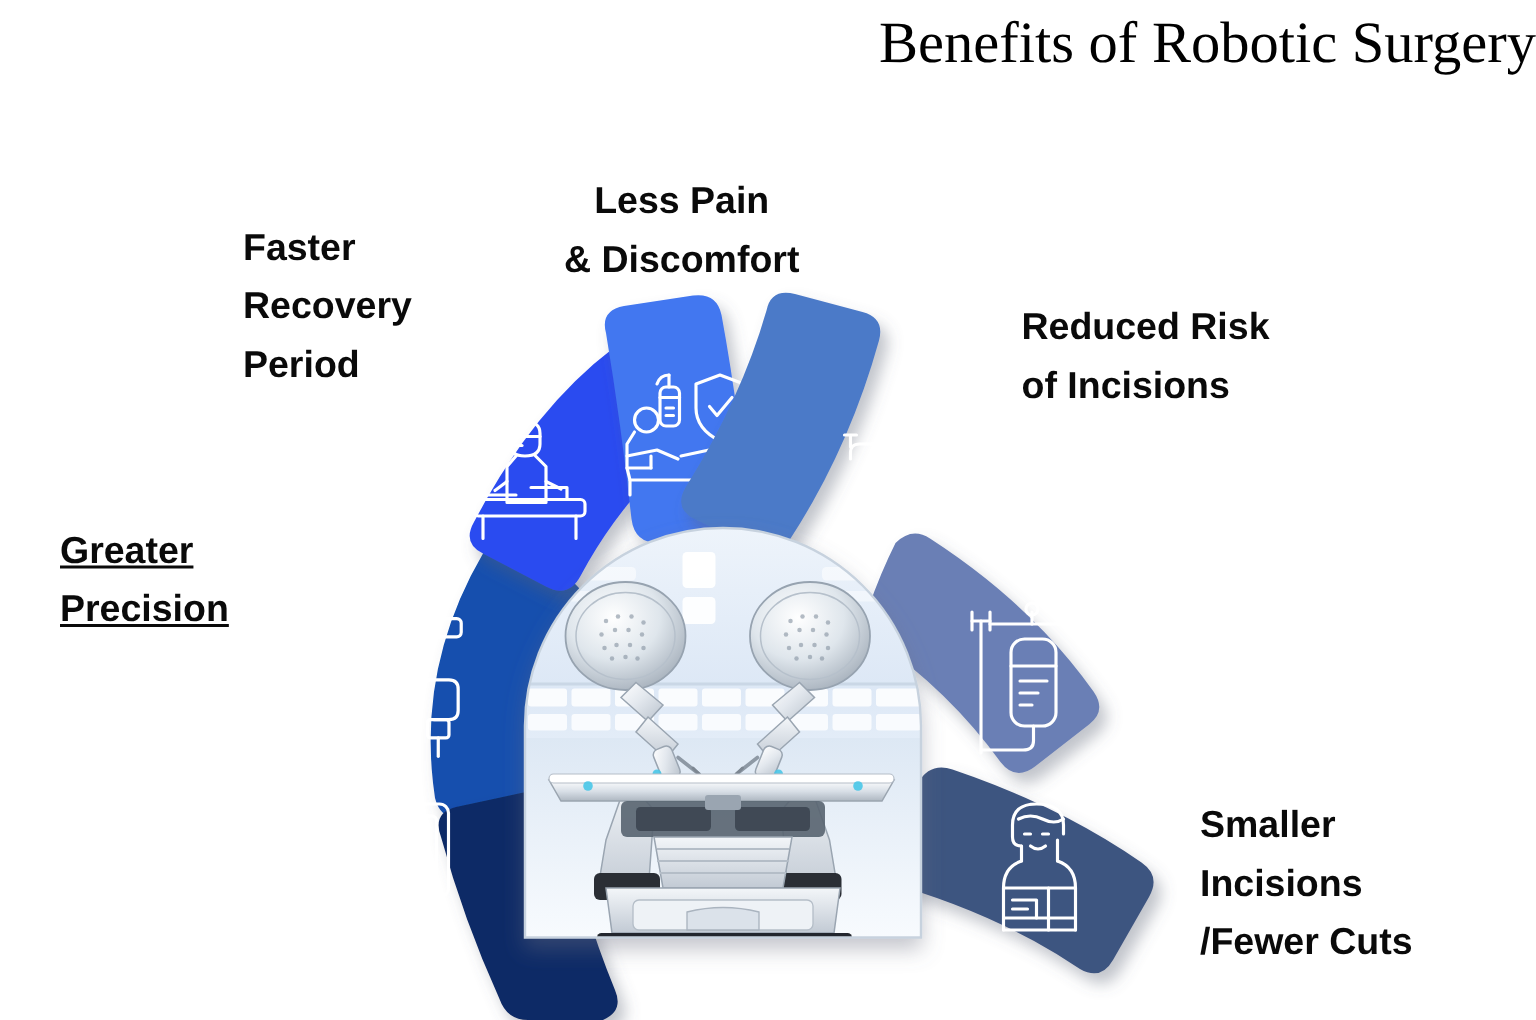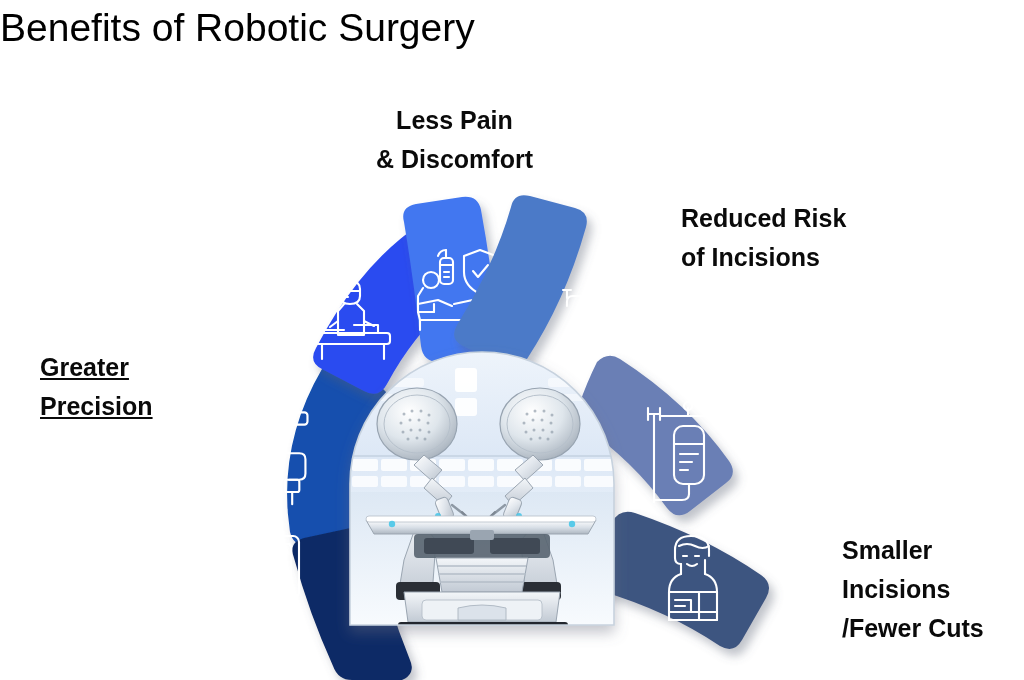--- a/index.html
+++ b/index.html
@@ -8,40 +8,41 @@
     background:#ffffff;
     font-family:"Liberation Sans","DejaVu Sans",sans-serif;
     overflow:hidden;
     position:relative;
   }
   #infographic{
     position:absolute;left:0;top:0;width:1024px;height:680px;
   }
   #title{
     position:absolute;left:0;top:6px;width:1024px;
-    text-align:left;
+    text-align:right;
     font-size:39px;
     font-weight:500;
     letter-spacing:0px;
     color:#000000;
     white-space:nowrap;
+    font-family:Liberation Serif, serif;
   }
   .label{
     position:absolute;
     font-size:25px;
     font-weight:bold;
     color:#0a0a0a;
     line-height:1.56;
     white-space:pre-line;
   }
   #lbl-faster   {left:162px; top:146px; text-align:left;}
-  #lbl-lesspain {left:376px; top:101px; text-align:center;}
+  #lbl-lesspain {left:376px; top:115px; text-align:center;}
   #lbl-reduced  {left:681px; top:199px; text-align:left;}
   #lbl-minimal  {left:789px; top:338px; text-align:left;}
-  #lbl-smaller  {left:800px; top:531px; text-align:left;margin-left:42px;}
+  #lbl-smaller  {left:800px; top:531px; text-align:left;}
   #lbl-better   {left:18px;  top:545px; text-align:left;}
   #lbl-greater  {left:40px;  top:348px; text-align:left;text-decoration:underline;}
 
   svg.wheel{position:absolute;left:0;top:0;width:1024px;height:680px;}
   .petal-shape{stroke:none;}
   .icon-line{fill:none;stroke:#ffffff;stroke-width:2.1;
              stroke-linecap:round;stroke-linejoin:round;}
 </style>
 </head>
 <body>
@@ -397,20 +398,23 @@
 
         <path d="M 404 592 L 560 592 L 556 622 L 408 622 Z" fill="url(#metalG2)" stroke="#9aa5b1" stroke-width="1"></path>
         <rect x="422" y="600" width="120" height="20" rx="4" fill="#eef2f6" stroke="#b5bec8" stroke-width="0.9"></rect>
         <path d="M 458 608 Q 482 602 506 608 L 506 620 L 458 620 Z" fill="#dbe2ea" stroke="#aab4bf" stroke-width="0.9"></path>
         <rect x="398" y="622" width="170" height="11" rx="3" fill="#24282e"></rect>
       </g>
       <path d="M 350 625 L 350 484 A 132 132 0 0 1 614 484 L 614 625 Z" fill="none" stroke="#c7d2de" stroke-width="1.6"></path>
     </g>
   </svg>
 
+  <div class="label" id="lbl-faster">Faster
+Recovery
+Period</div>
   <div class="label" id="lbl-lesspain">Less Pain
 &amp; Discomfort</div>
   <div class="label" id="lbl-reduced">Reduced Risk
 of Incisions</div>
   <div class="label" id="lbl-smaller">Smaller
 Incisions
 /Fewer Cuts</div>
   <div class="label" id="lbl-greater">Greater
 Precision</div>
 

